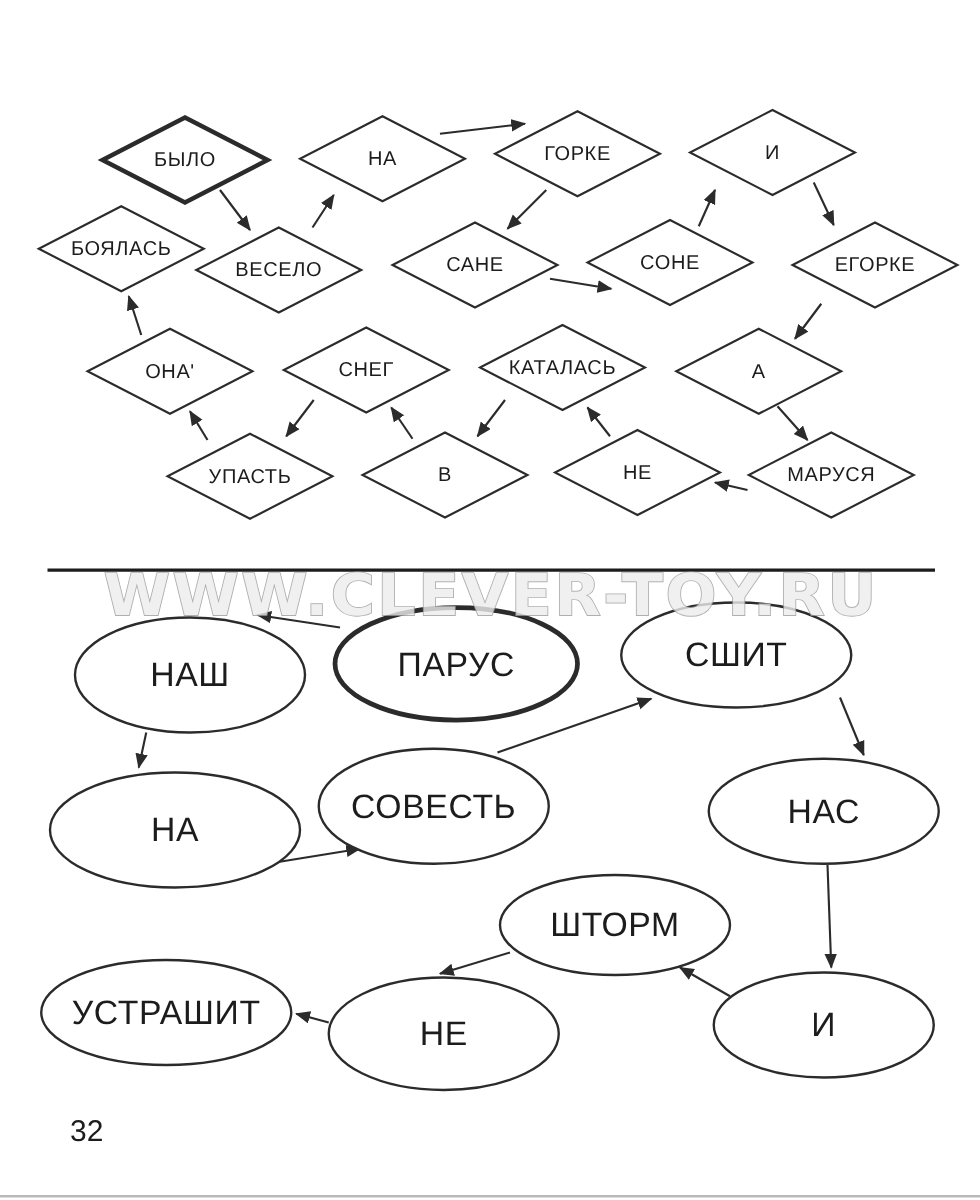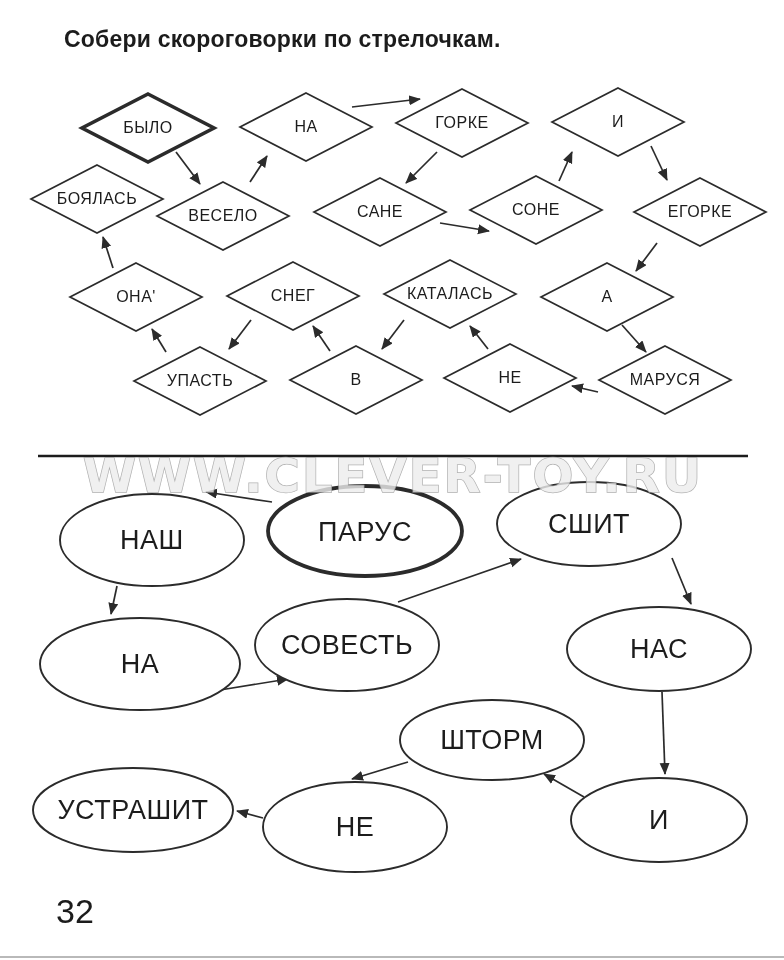--- a/index.html
+++ b/index.html
@@ -6,21 +6,21 @@
   .page {
     position:relative; width:784px; height:960px; background:#ffffff;
     overflow:hidden; font-family:"Liberation Sans", sans-serif;
   }
   .title {
     position:absolute; left:64px; top:26px; margin:0;
     font-size:23px; font-weight:600; letter-spacing:.2px; color:#1c1c1c;
   }
   .page-number {
     position:absolute; left:56px; top:892px;
-    font-size:34px; color:#1c1c1c;
+    font-size:24px; color:#1c1c1c;
   }
   svg.diagram { position:absolute; left:0; top:0; }
   .diamond { fill:#ffffff; stroke:#2b2b2b; stroke-width:1.7; }
   .diamond.bold { stroke-width:3.6; }
   .oval { fill:#ffffff; stroke:#2b2b2b; stroke-width:1.9; }
   .oval.bold { stroke-width:3.8; }
   .dlabel {
     font-family:"Liberation Sans", sans-serif; font-size:16px;
     fill:#1c1c1c; text-anchor:middle; letter-spacing:.5px;
   }
@@ -35,21 +35,20 @@
     text-anchor:middle; fill:#ededed; stroke:#9c9c9c; stroke-width:1.4;
     opacity:.8; paint-order:stroke; letter-spacing:2px;
   }
   .edge-shadow { stroke:#b9b9b9; stroke-width:2; }
 </style>
 </head>
 <body>
 
 <div class="page">
 
-  <h1 class="title">Собери скороговорки по стрелочкам.</h1>
 
   <svg class="diagram" width="784" height="960" viewBox="0 0 784 960">
     <defs>
       <marker id="ah" markerWidth="13" markerHeight="11" refX="11" refY="5" orient="auto" markerUnits="userSpaceOnUse">
         <path d="M0,0 L12,5 L0,10 Z" fill="#2b2b2b"></path>
       </marker>
     </defs>
 
     <g>
 

